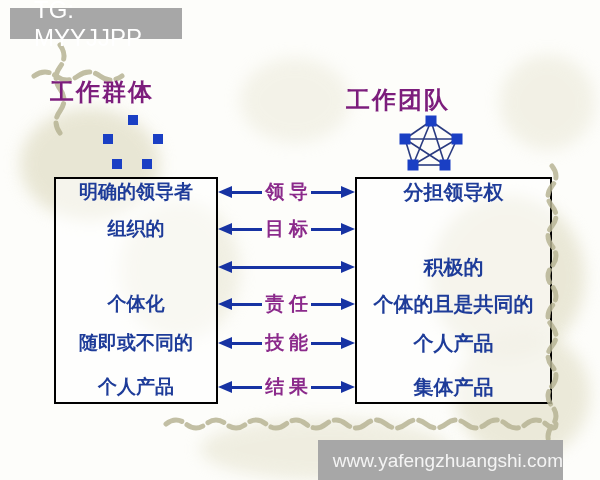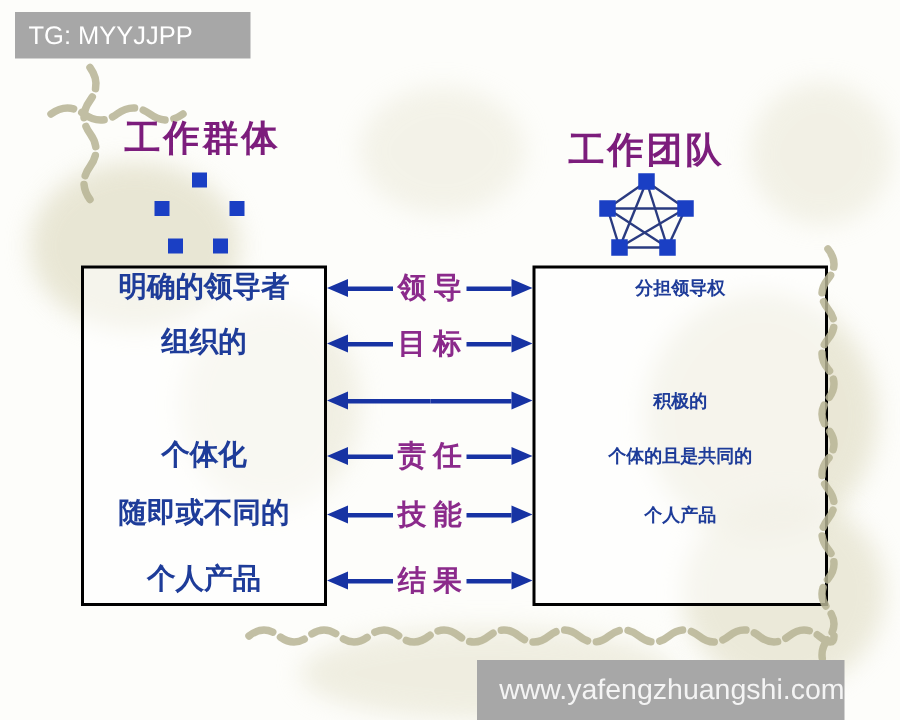--- a/index.html
+++ b/index.html
@@ -11,43 +11,43 @@
   
   .blob{position:absolute;background:#e2dfc8;border-radius:50%;filter:blur(8px);z-index:0;}
   
   #squiggles{position:absolute;left:0;top:0;z-index:3;pointer-events:none;}
   
   .badge{
     position:absolute;background:#a7a7a7;color:#ffffff;z-index:5;
     font-family:"Liberation Sans", sans-serif;font-weight:400;
     display:flex;align-items:center;
   }
-  #tg-badge{left:10px;top:8px;width:148px;height:31px;font-size:17px;padding-left:9px;}
+  #tg-badge{left:10px;top:8px;width:148px;height:31px;font-size:24px;padding-left:24px;}
   #site-badge{left:318px;top:440px;width:245px;height:42px;font-size:19px;justify-content:flex-end;color:#f4f4f4;}
   
   .col-title{
-    position:absolute;z-index:4;width:170px;text-align:center;
+    position:absolute;z-index:4;width:170px;
     font-size:24px;font-weight:bold;color:#7c1d7c;letter-spacing:2px;
   }
   #left-title{left:50px;top:76px;}
   #right-title{left:346px;top:84px;}
   
   .node{position:absolute;width:10px;height:10px;background:#1a3fc4;z-index:4;}
   
   .compare-box{
     position:absolute;top:177px;height:227px;z-index:2;
     background:rgba(255,255,255,0.55);border:2px solid #000000;box-sizing:border-box;
   }
   #left-box{left:54px;width:164px;}
   #right-box{left:355px;width:197px;}
   .box-row{
     position:absolute;left:0;width:100%;text-align:center;line-height:26px;
     font-size:19px;font-weight:bold;color:#1e3c99;white-space:nowrap;
   }
-  #right-box .box-row{font-size:12px;}
+  #right-box .box-row{font-size:20px;}
   .r0{top:0px}.r1{top:37px}.r2{top:75px}.r3{top:112px}.r4{top:151px}.r5{top:195px}
   
   .arrow-row{
     position:absolute;left:218px;width:137px;height:22px;z-index:4;
     display:flex;align-items:center;
   }
   .a0{top:181px}.a1{top:218px}.a2{top:256px}.a3{top:293px}.a4{top:332px}.a5{top:376px}
   .arrow-line{flex:1;height:3px;background:#1733a3;}
   .ah{width:0;height:0;border-top:6px solid transparent;border-bottom:6px solid transparent;}
   .ah-left{border-right:14px solid #1733a3;}
@@ -123,20 +123,21 @@
   <div class="box-row r3">个体化</div>
   <div class="box-row r4">随即或不同的</div>
   <div class="box-row r5">个人产品</div>
 </div>
 
 <div class="compare-box" id="right-box">
   <div class="box-row r0">分担领导权</div>
   <div class="box-row r2">积极的</div>
   <div class="box-row r3">个体的且是共同的</div>
   <div class="box-row r4">个人产品</div>
+  <div class="box-row r5">集体产品</div>
 </div>
 
 <div class="arrow-row a0">
   <span class="ah ah-left"></span>
     <span class="arrow-line"></span>
   <span class="dim-label">领 导</span>
   <span class="arrow-line"></span>
     <span class="ah ah-right"></span>
 </div>
 <div class="arrow-row a1">

